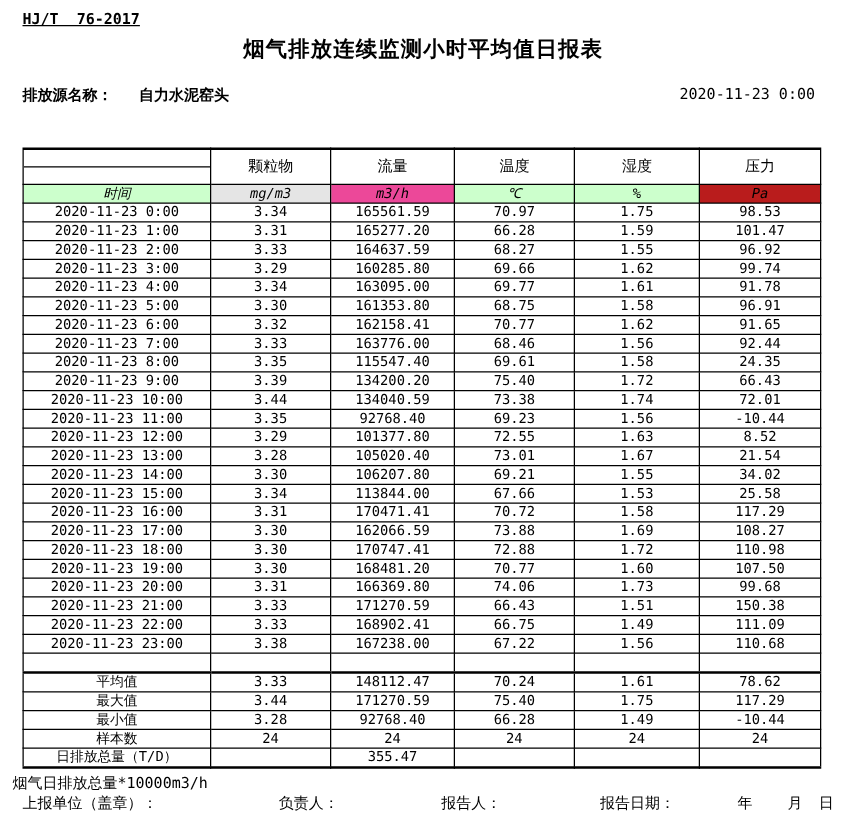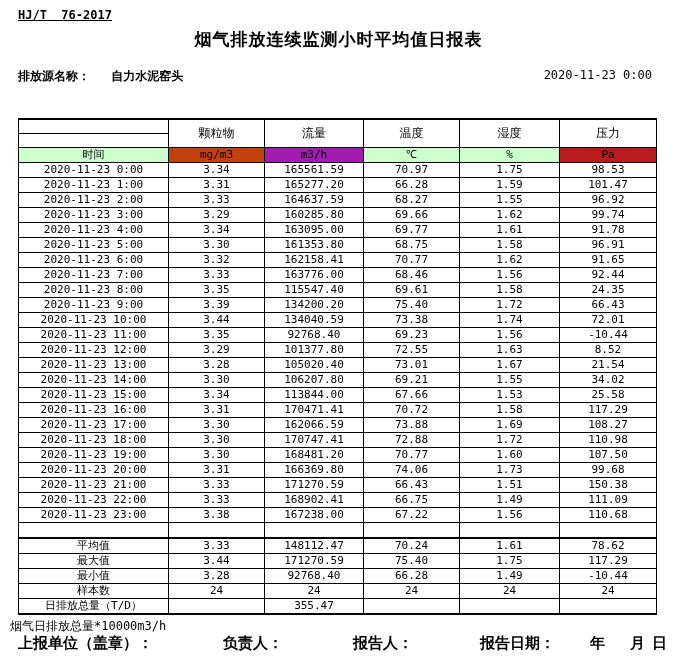--- a/index.html
+++ b/index.html
@@ -74,36 +74,36 @@
     line-height: 14px;
     font-size: 11px;
     white-space: nowrap;
     overflow: hidden;
   }
   tr.head-row th { height: 27px; line-height: 27px; font-size: 12px; }
   th.split-cell { padding: 0; }
   .split-inner { width: 100%; height: 27px; }
   .split-half { height: 13px; }
   .split-half.top { border-bottom: 1px solid #000; }
-  tr.unit-row th { height: 14px; }
+  tr.unit-row th { height: 14px; font-style: italic; }
   tr.spacer-row td { border-bottom: 2px solid #000; }
   .note {
     position: absolute;
     left: 10px;
     top: 618px;
     font-size: 12px;
   }
   .sign-row {
     position: absolute;
     left: 18px;
     top: 634px;
     width: 649px;
     height: 16px;
-    font-size: 15px;
-    font-weight: bold;
+    font-size: 12px;
+    font-weight: normal;
   }
   .sign-row span { position: absolute; top: 0; white-space: nowrap; }
   .sign-unit { left: 0; }
   .sign-manager { left: 205px; }
   .sign-reporter { left: 335px; }
   .sign-datelabel { left: 462px; }
   .sign-year { left: 572px; }
   .sign-month { left: 612px; }
   .sign-day { right: 0; }
 </style>
@@ -140,22 +140,22 @@
           </div>
         </th>
         <th>颗粒物</th>
         <th>流量</th>
         <th>温度</th>
         <th>湿度</th>
         <th>压力</th>
       </tr>
       <tr class="unit-row">
         <th style="background: rgb(204, 255, 204);">时间</th>
-        <th style="background: #c2410c;">mg/m3</th>
-        <th style="background: #a21caf;">m3/h</th>
+        <th style="background: #e5e5e5;">mg/m3</th>
+        <th style="background: #ec4899;">m3/h</th>
         <th style="background: rgb(204, 255, 204);">℃</th>
         <th style="background: rgb(204, 255, 204);">%</th>
         <th style="background: #b91c1c;">Pa</th>
       </tr>
     </thead>
     <tbody id="table-body">
         <tr>
           <td>2020-11-23 0:00</td>
           <td>3.34</td>
           <td>165561.59</td>

